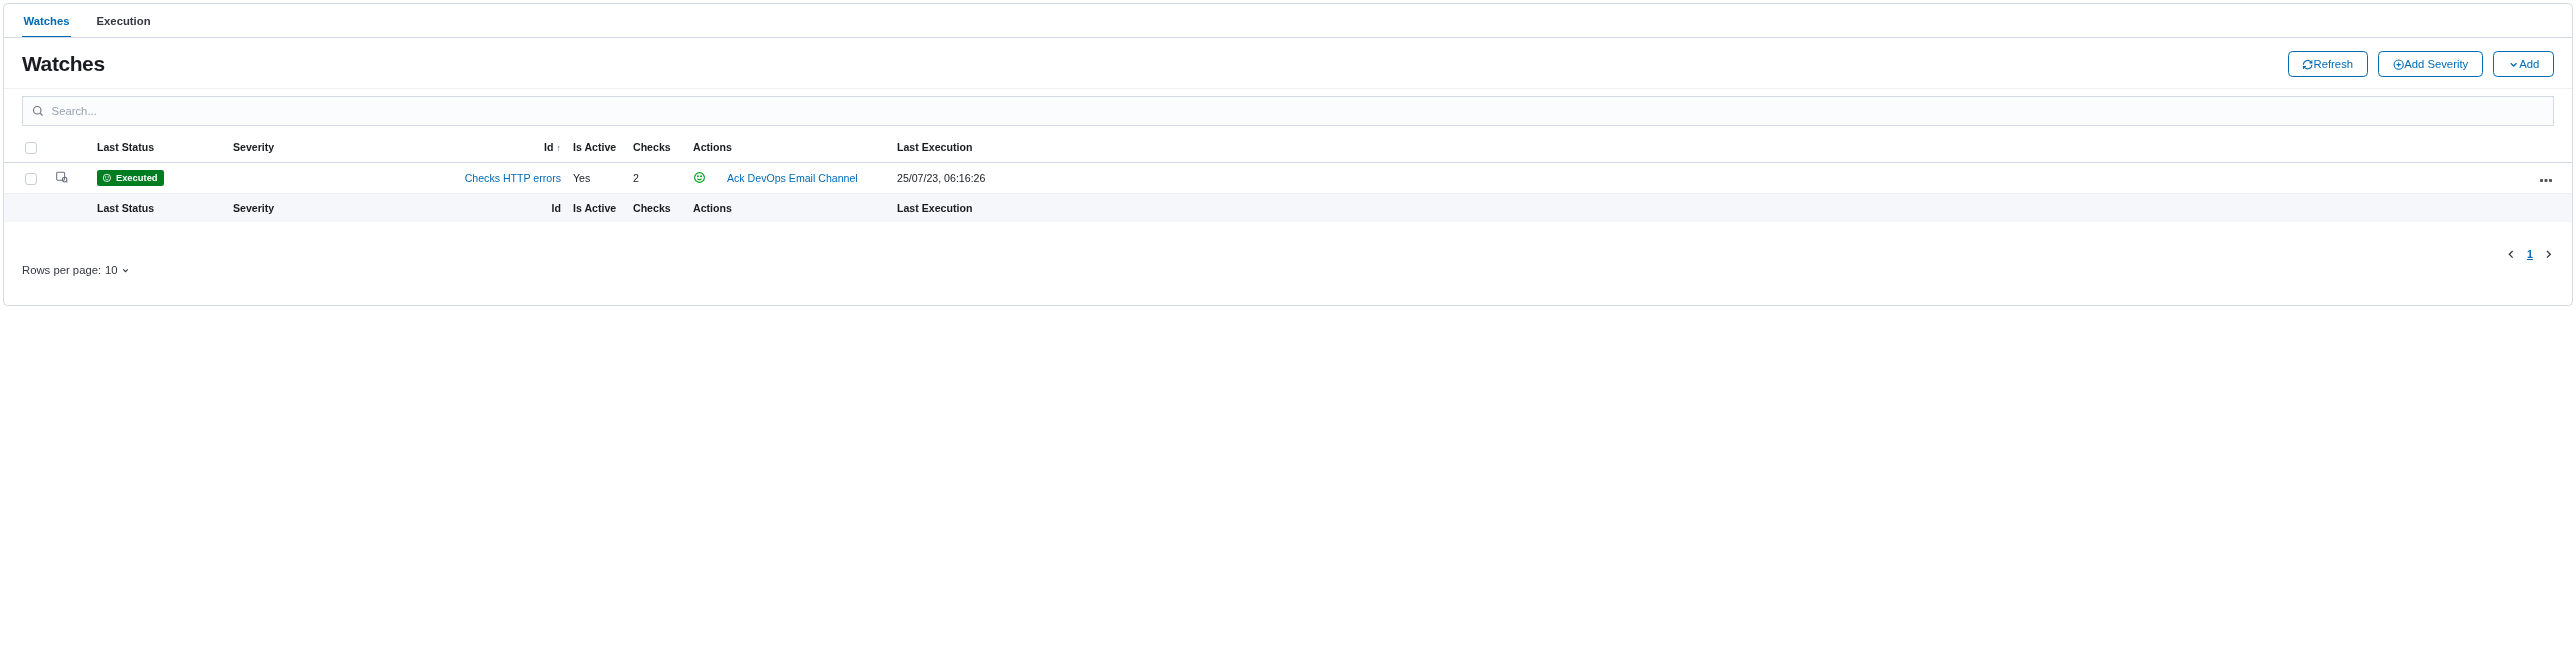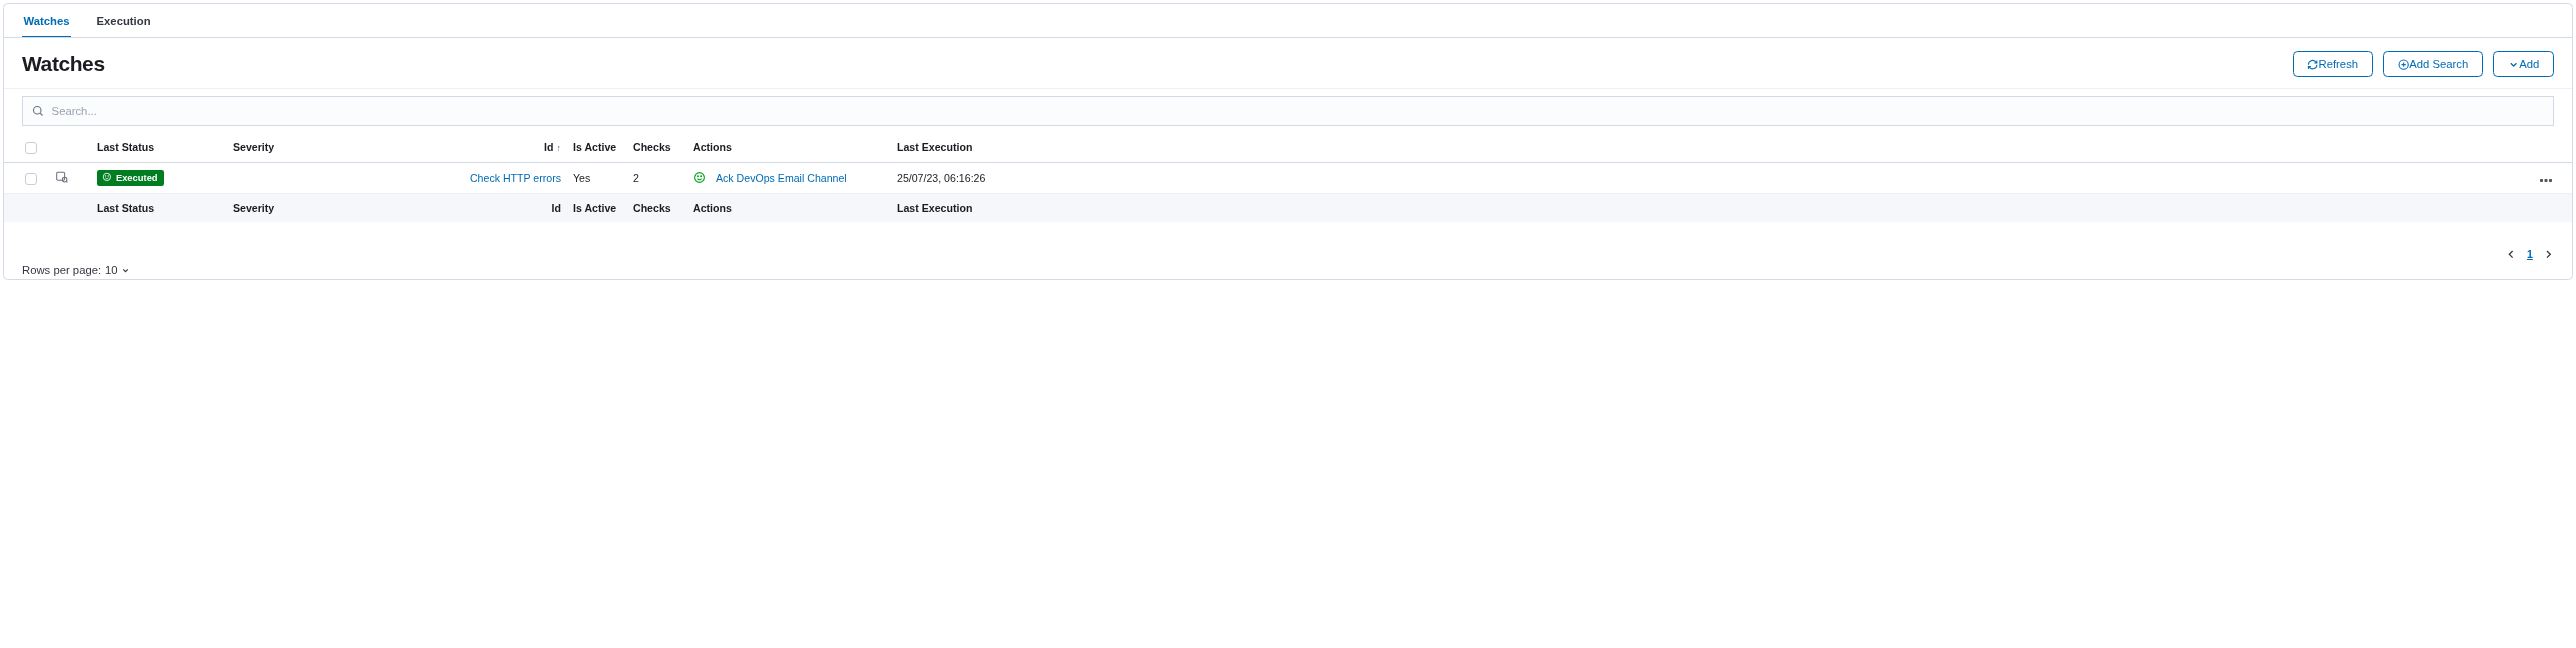--- a/index.html
+++ b/index.html
@@ -7,21 +7,21 @@
     font-family: -apple-system, BlinkMacSystemFont, "Segoe UI", Helvetica, Arial, sans-serif;
     background: #fff;
     color: #1a1c21;
     font-size: 10.6px;
   }
   .panel {
     border: 0.8px solid #d3dae6;
     border-radius: 4.5px;
     margin: 3px;
     background: #fff;
-    padding-bottom: 0;
+    padding-bottom: 26px;
   }
   .tabs {
     display: flex;
     border-bottom: 0.8px solid #d3dae6;
     padding: 0 18px;
     gap: 24px;
   }
   .tab {
     padding: 10.6px 1.5px 9px;
     font-size: 11.3px;
@@ -122,33 +122,33 @@
     height: 12px;
     border: 0.8px solid #c9cdd6;
     border-radius: 3px;
     background: #fff;
     display:inline-block;
     vertical-align: middle;
   }
   .expand-icon svg { color: #69707d; }
   .badge {
     display: inline-flex;
-    align-items: flex-start;
+    align-items: center;
     gap: 3.8px;
     background: #017d21;
     color: #fff;
     font-size: 9.4px;
     font-weight: 700;
     padding: 2.3px 6.8px 2.3px 5.3px;
     border-radius: 2.3px;
   }
   .badge svg { width: 9.8px; height: 9.8px; }
   .link { color: #006bb4; cursor: pointer; }
   .smile { color: #00a31a; display:inline-flex; align-items:center; }
-  .action-cell { display:flex; align-items:flex-end; gap: 10px; }
+  .action-cell { display:flex; align-items:flex-end; gap: 21px; }
   .menu-dots { color:#555; letter-spacing:0.8px; cursor:pointer; }
   .sort-arrow { font-size: 9px; margin-left: 3px; color:#69707d;}
 
   .footer {
     display:flex;
     align-items:center;
     justify-content: space-between;
     padding: 10.6px 18px 3px;
   }
   .rpp {
@@ -193,21 +193,21 @@
             <path d="M14 8a6 6 0 0 1-10.5 3.9L2 10.5"></path>
             <path d="M2 14v-3.5h3.5"></path>
           </svg>
         <span>Refresh</span>
       </button>
       <button class="btn">
         <svg viewBox="0 0 16 16" fill="none" stroke="currentColor" stroke-width="1.5">
             <circle cx="8" cy="8" r="6.5"></circle>
             <path d="M8 5v6M5 8h6"></path>
           </svg>
-        <span>Add Search</span>
+        <span>Add Severity</span>
       </button>
       <button class="btn">
         <svg viewBox="0 0 16 16" fill="none" stroke="currentColor" stroke-width="1.8">
             <path d="M4 6l4 4 4-4"></path>
           </svg>
         <span>Add</span>
       </button>
     </div>
   </div>
 
@@ -255,21 +255,21 @@
             <svg viewBox="0 0 16 16" fill="none" stroke="currentColor" stroke-width="1.4">
                 <circle cx="8" cy="8" r="6"></circle>
                 <path d="M5.5 9.5c.8 1 1.7 1.5 2.5 1.5s1.7-.5 2.5-1.5"></path>
                 <circle cx="6" cy="6.5" r="0.5" fill="currentColor"></circle>
                 <circle cx="10" cy="6.5" r="0.5" fill="currentColor"></circle>
               </svg>
             <span>Executed</span>
           </span>
         </td>
         <td class="col-sev"></td>
-        <td class="col-id"><span class="link">Check HTTP errors</span></td>
+        <td class="col-id"><span class="link">Checks HTTP errors</span></td>
         <td class="col-active">Yes</td>
         <td class="col-checks">2</td>
         <td class="col-actions">
           <div class="action-cell">
             <span class="smile">
               <svg width="13" height="13" viewBox="0 0 16 16" fill="none" stroke="currentColor" stroke-width="1.4">
                   <circle cx="8" cy="8" r="6"></circle>
                   <path d="M5.5 9.5c.8 1 1.7 1.5 2.5 1.5s1.7-.5 2.5-1.5"></path>
                   <circle cx="6" cy="6.5" r="0.5" fill="currentColor"></circle>
                   <circle cx="10" cy="6.5" r="0.5" fill="currentColor"></circle>

